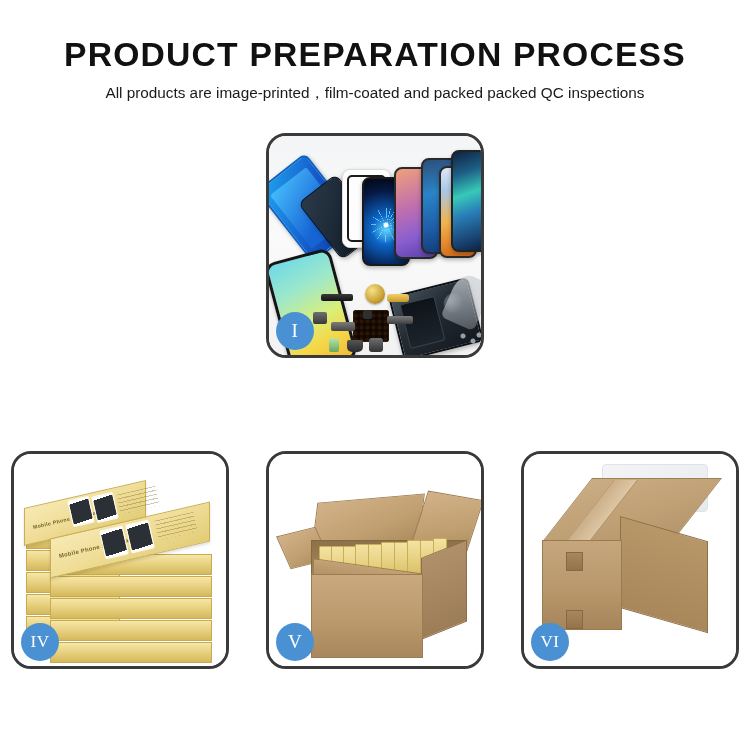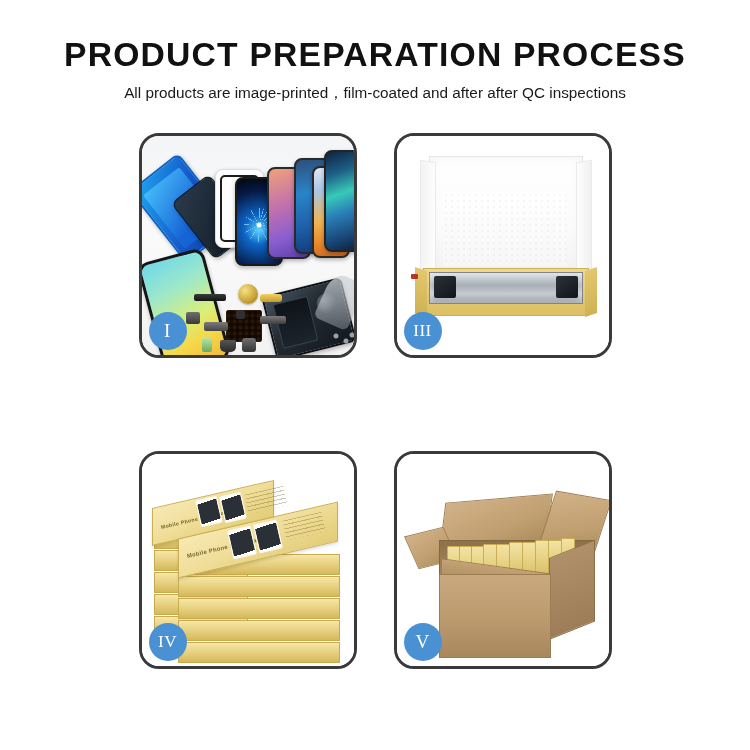--- a/index.html
+++ b/index.html
@@ -472,21 +472,21 @@
     position:absolute; left:78px; top:10px; width:104px; height:46px;
     background:linear-gradient(160deg,#f2f4f6,#e7eaed);
     border:1px solid #e0e3e6; border-radius:4px;
   }
 </style>
 </head>
 <body>
 
 <div class="header">
   <div class="title">PRODUCT PREPARATION PROCESS</div>
-  <div class="subtitle">All products are image-printed，film-coated and after after QC inspections</div>
+  <div class="subtitle">All products are image-printed，film-coated and packed packed QC inspections</div>
 </div>
 
 <div class="grid">
 
   <div class="row row-1">
 
     <div class="panel">
       <div class="panel-scene">
         <div class="p1-bg"></div>
         <div class="ph ph-blue"></div>
@@ -510,31 +510,20 @@
         <div class="prt f"></div>
         <div class="prt g"></div>
         <div class="prt h"></div>
         <div class="tweez"></div>
         <div class="screws"></div>
       </div>
       <div class="badge">I</div>
     </div>
 
 
-    <div class="panel">
-      <div class="panel-scene">
-        <div class="p3-bg"></div>
-        <div class="box3-lid"></div>
-        <div class="foam3"></div>
-        <div class="box3-base"></div>
-        <div class="screen3"></div>
-        <div class="screen3-dot"></div>
-      </div>
-      <div class="badge big">III</div>
-    </div>
 
   </div>
 
   <div class="row row-2">
 
     <div class="panel">
       <div class="panel-scene">
         <div class="p4-bg"></div>
         <div class="stack">
 
@@ -584,15 +573,28 @@
         <div class="fill-box" style="left:138px; top:86px; width:12px; height:34px;"></div>
         <div class="fill-box" style="left:151px; top:86px; width:12px; height:33px;"></div>
         <div class="fill-box" style="left:164px; top:84px; width:12px; height:33px;"></div>
         <div class="flap flap-front"></div>
         <div class="carton-side"></div>
         <div class="carton-front"></div>
       </div>
       <div class="badge">V</div>
     </div>
 
+    <div class="panel">
+      <div class="panel-scene">
+        <div class="p6-bg"></div>
+        <div class="c6-bgsheet"></div>
+        <div class="c6-top"></div>
+        <div class="c6-tape"></div>
+        <div class="c6-right"></div>
+        <div class="c6-left"></div>
+        <div class="c6-tab" style="left:42px; top:98px;"></div>
+        <div class="c6-tab" style="left:42px; top:156px;"></div>
+      </div>
+      <div class="badge big">VI</div>
+    </div>
 
   </div>
 </div>
 
 </body></html>

